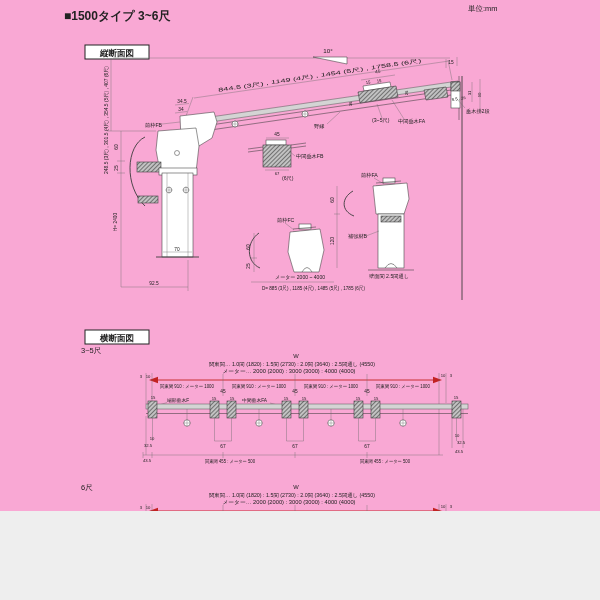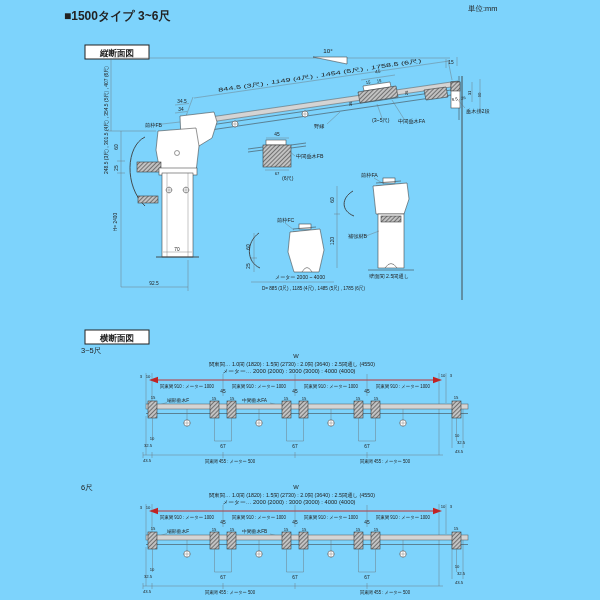--- a/index.html
+++ b/index.html
@@ -1,16 +1,16 @@
 <!DOCTYPE html>
 <html><head>
 <meta charset="utf-8">
 <style>
   html,body{margin:0;padding:0;background:#eee}
-  #page{position:relative;width:600px;height:600px;background:#7dd3fc;overflow:hidden;
+  #page{position:relative;width:600px;height:511px;background:#f9a8d4;overflow:hidden;
         font-family:"Liberation Sans",sans-serif}
   svg{position:absolute;left:0;top:0}
   svg text{font-family:"Liberation Sans","DejaVu Sans",sans-serif;fill:#222}
   .t4{font-size:4.2px}.t45{font-size:4.8px}.t5{font-size:5.2px}
   .t55{font-size:5.8px}.t6{font-size:6.2px}.t7{font-size:7.5px}
   .t8{font-size:8.5px;font-weight:bold}.t11{font-size:12px;font-weight:bold}
   .ln{stroke:#3c3c3c;stroke-width:.55;fill:none}
   .ln2{stroke:#3c3c3c;stroke-width:.9;fill:none}
   .thin{stroke:#6a6a6a;stroke-width:.4;fill:none}
   .panel{fill:#d4d4d4;stroke:#555;stroke-width:.5}

